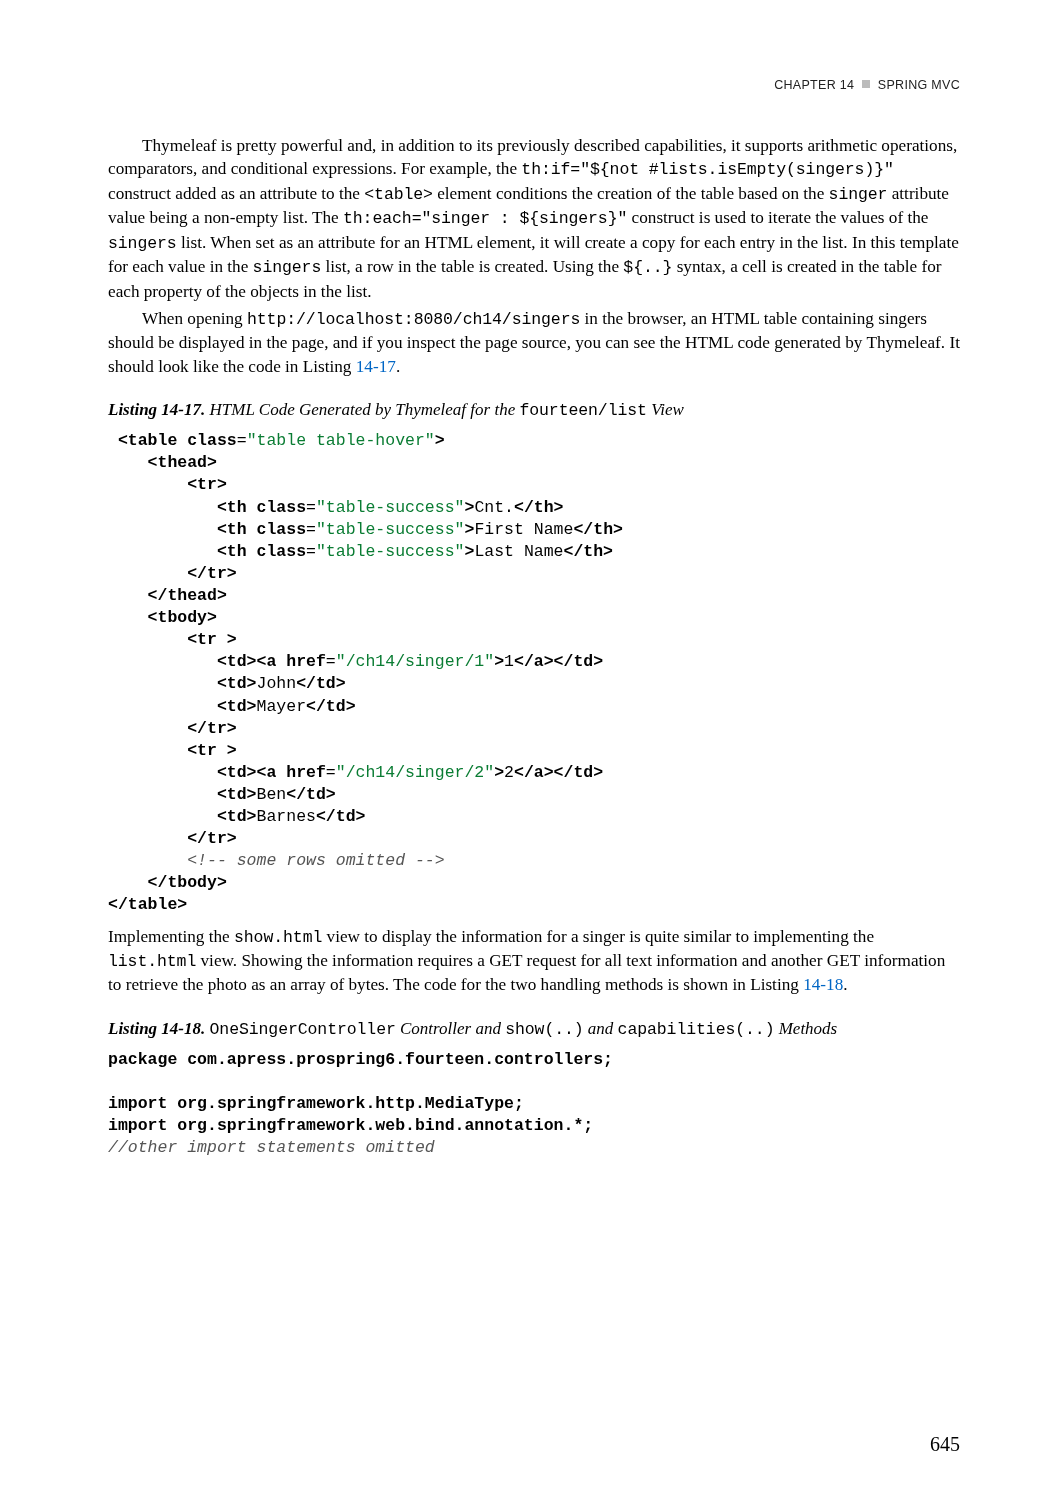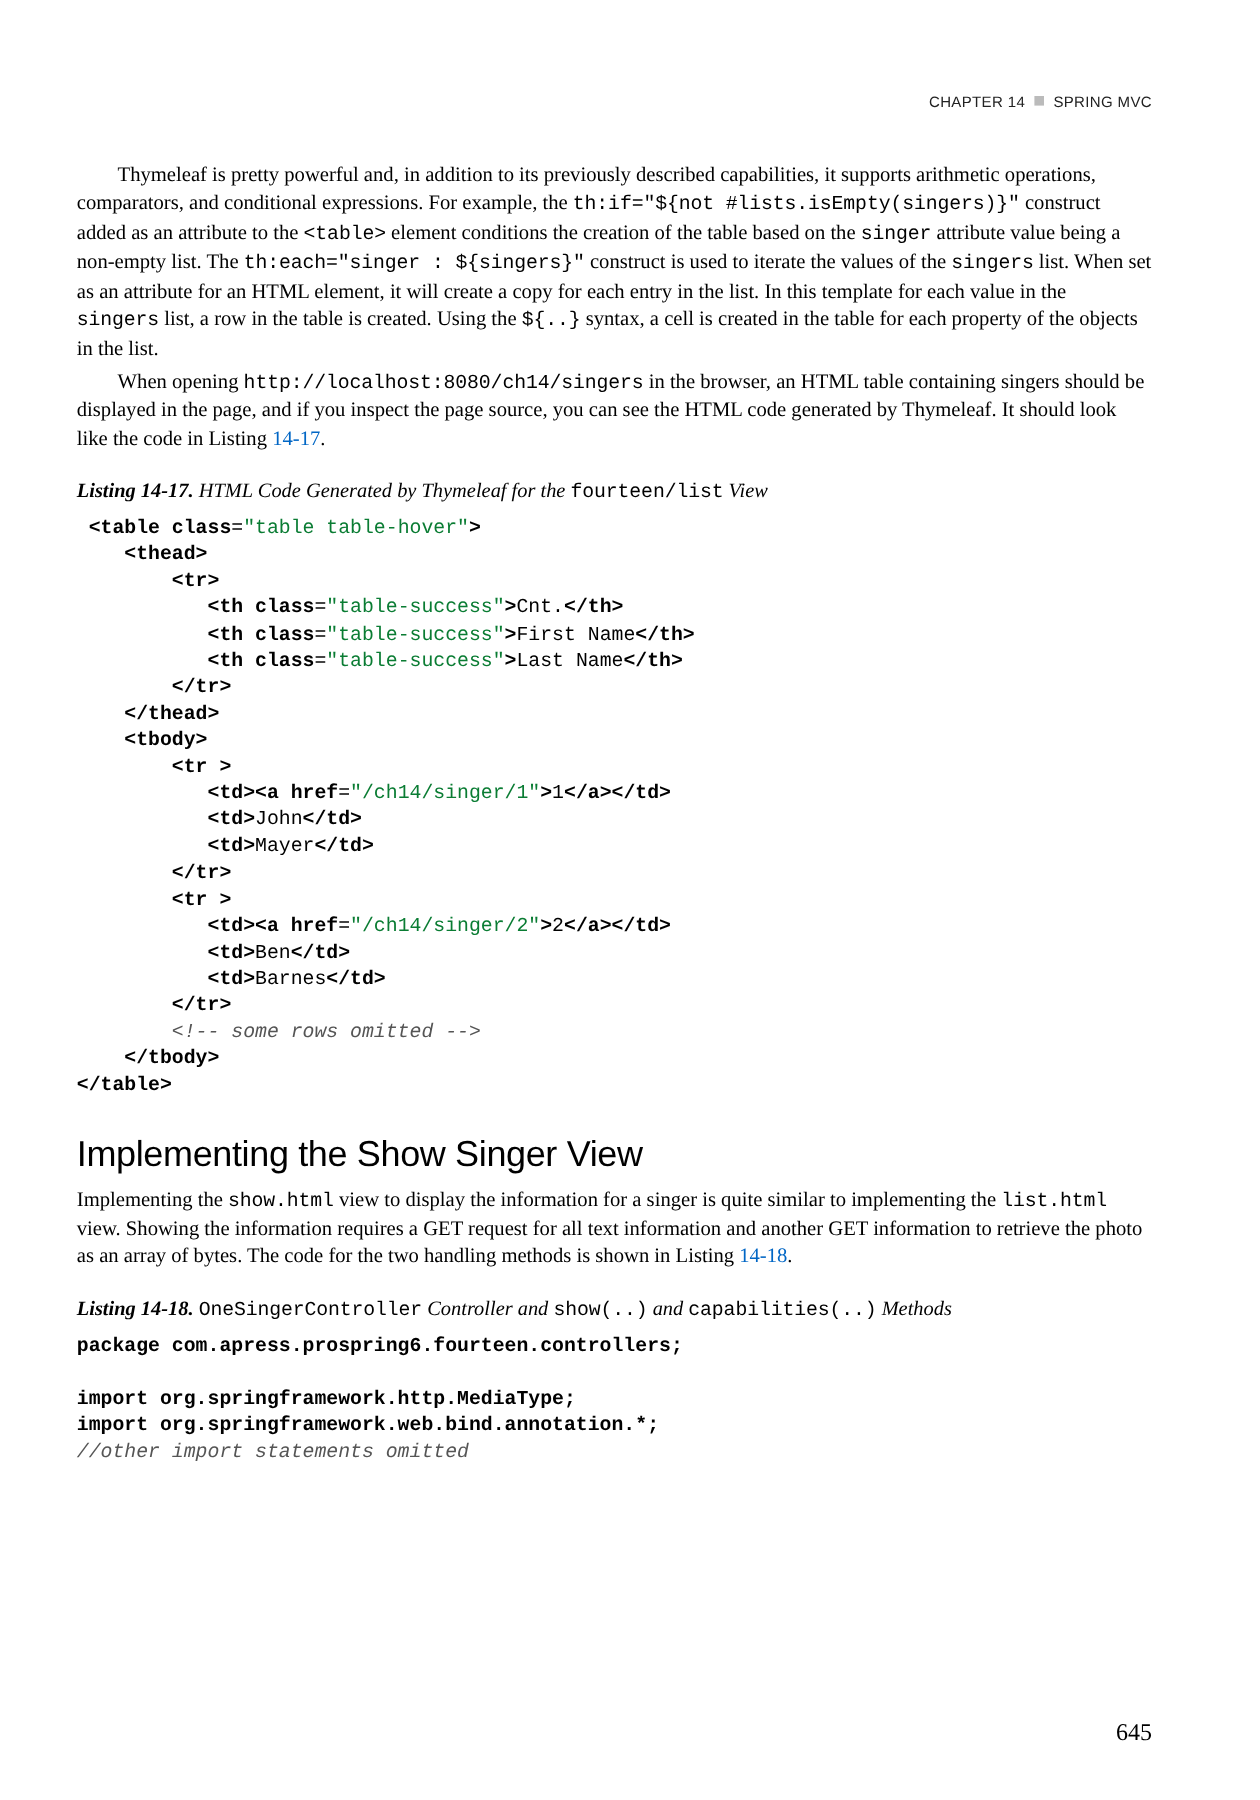--- a/index.html
+++ b/index.html
@@ -8,21 +8,21 @@
     padding: 0;
     background: #fff;
     font-family: "Utopia", "Palatino Linotype", "Book Antiqua", Georgia, serif;
     color: #000;
     width: 1050px;
   }
   .page {
     width: 1050px;
     min-height: 1500px;
     box-sizing: border-box;
-    padding: 78px 90px 50px 64px;
+    padding: 78px 90px 50px 108px;
     position: relative;
   }
   .running-head {
     text-align: right;
     font-size: 12.5px;
     letter-spacing: 0.3px;
     color: #222;
     margin-bottom: 42px;
     font-family: Arial, Helvetica, sans-serif;
   }
@@ -117,21 +117,20 @@
 <span class="kw">        &lt;/tr&gt;</span>
 <span class="kw">        &lt;tr &gt;</span>
 <span class="kw">           &lt;td&gt;&lt;a href</span><span>=</span><span class="str">"/ch14/singer/2"</span><span class="kw">&gt;</span><span>2</span><span class="kw">&lt;/a&gt;&lt;/td&gt;</span>
 <span class="kw">           &lt;td&gt;</span><span>Ben</span><span class="kw">&lt;/td&gt;</span>
 <span class="kw">           &lt;td&gt;</span><span>Barnes</span><span class="kw">&lt;/td&gt;</span>
 <span class="kw">        &lt;/tr&gt;</span>
 <span class="cmt">        &lt;!-- some rows omitted --&gt;</span>
 <span class="kw">    &lt;/tbody&gt;</span>
 <span class="kw">&lt;/table&gt;</span></div>
 
-  <h2 class="section">Implementing the Show Singer View</h2>
 
   <p class="body">
     <span>Implementing the </span><code class="mono">show.html</code><span> view to display the information for a singer is quite similar to implementing the </span><code class="mono">list.html</code><span> view. Showing the information requires a GET request for all text information and another GET information to retrieve the photo as an array of bytes. The code for the two handling methods is shown in Listing </span><a href="#" class="link">14-18</a><span>.</span>
   </p>
 
   <div class="listing-caption">
     <b>Listing 14-18.</b><span>  </span><code class="mono" style="font-style: normal;">OneSingerController</code><span> Controller and </span><code class="mono" style="font-style: normal; margin-top: 45px;">show(..)</code><span> and </span><code class="mono" style="font-style: normal;">capabilities(..)</code><span> Methods</span>
   </div>
 
   <div class="codeblock"><span class="kw">package com.apress.prospring6.fourteen.controllers;</span>

